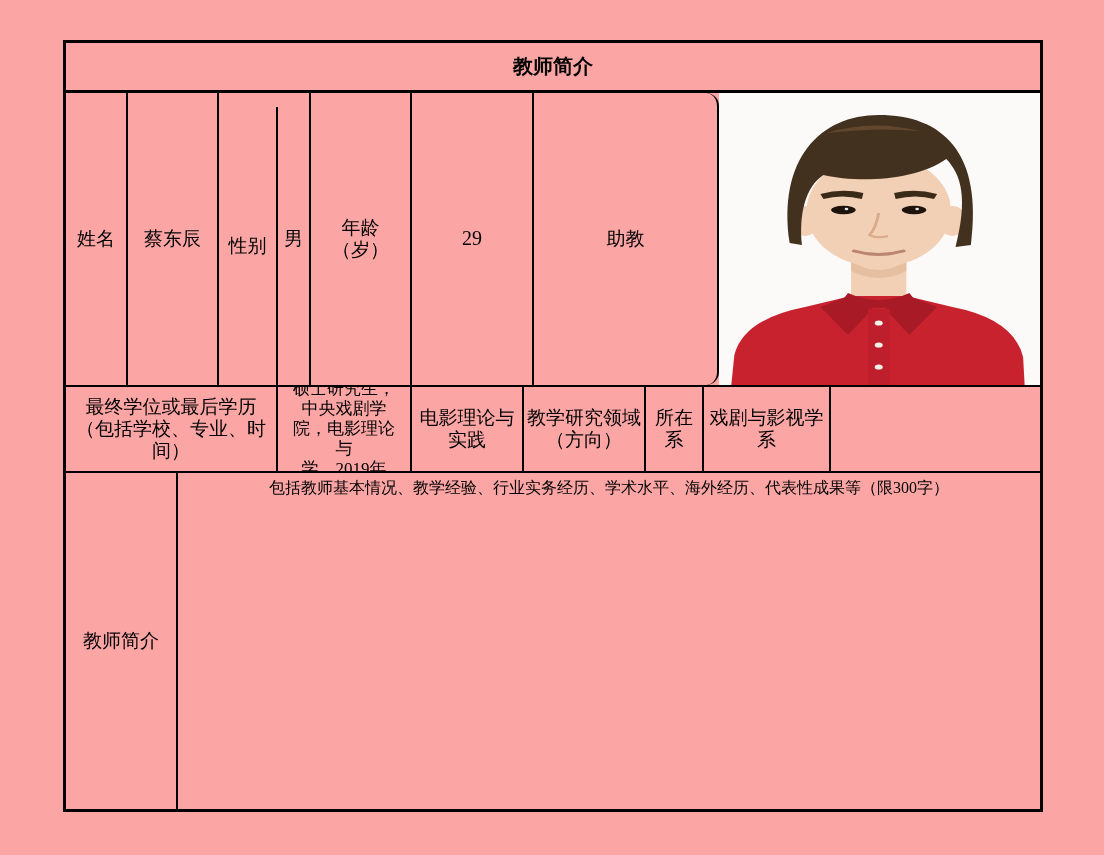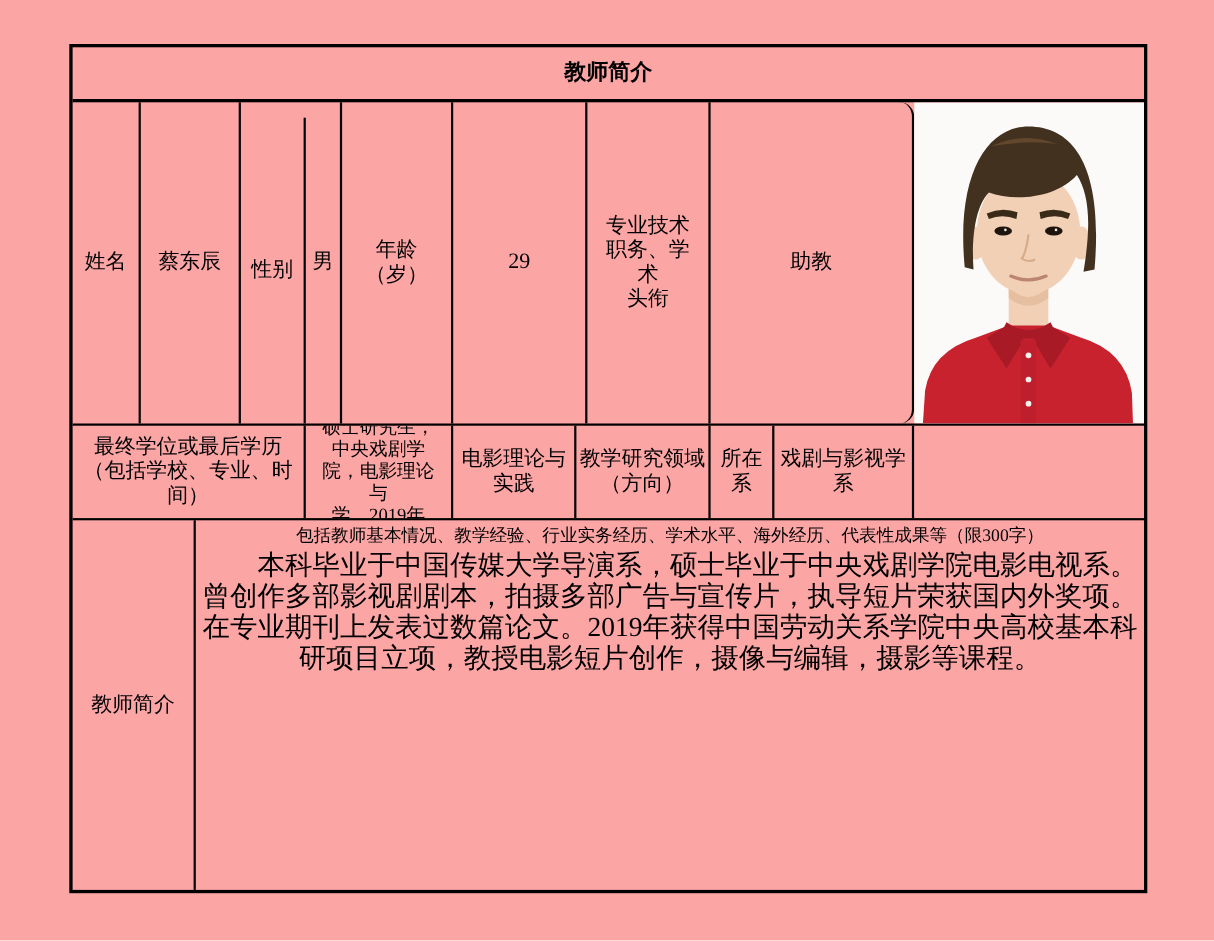--- a/index.html
+++ b/index.html
@@ -114,23 +114,20 @@
     </div>
 
     <div class="row row-1">
       <div class="cell c-name-l">姓名</div>
       <div class="cell c-name-v">蔡东辰</div>
       <div class="cell c-gen-l">性别</div>
       <div class="cell c-gen-v">男</div>
       <div class="cell c-age-l">年龄
 （岁）</div>
       <div class="cell c-age-v">29</div>
-      <div class="cell c-prof-l">专业技术
-职务、学术
-头衔</div>
       <div class="cell c-prof-v">助教</div>
       <div class="cell c-photo">
         <svg class="photo-svg" viewBox="0 0 209 292" preserveAspectRatio="none" xmlns="http://www.w3.org/2000/svg">
           <rect x="0" y="0" width="209" height="292" fill="#fbfaf9"></rect>
 
           <path d="M 86 160 L 86 210 Q 104 222 122 210 L 122 160 Z" fill="#f1d0b6"></path>
           <path d="M 86 168 Q 104 186 122 168 L 122 178 Q 104 192 86 178 Z" fill="#ddae8e" opacity="0.55"></path>
 
           <path d="M 8 292 L 10 262 Q 16 226 56 214 L 86 203 L 122 203 L 152 214 Q 192 226 198 264 L 199 292 Z" fill="#c9222f"></path>
           <path d="M 84 200 Q 104 214 124 200 L 128 208 Q 104 222 80 208 Z" fill="#a81b26"></path>
@@ -176,18 +173,17 @@
 系</div>
       <div class="cell c-dept-v">戏剧与影视学
 系</div>
       <div class="cell c-empty"></div>
     </div>
 
     <div class="row row-3">
       <div class="cell c-bio-l">教师简介</div>
       <div class="cell c-bio">
         <div class="bio-note">包括教师基本情况、教学经验、行业实务经历、学术水平、海外经历、代表性成果等（限300字）</div>
-        <div class="bio-text">本科毕业于中国传媒大学导演系，硕士毕业于中央戏剧学院电影电视系。曾创作多部影视剧剧本，拍摄多部广告与宣传片，执导短片荣获国内外奖项。在专业期刊上发表过数篇论文。2019年获得中国劳动关系学院中央高校基本科研项目立项，教授电影短片创作，摄像与编辑，摄影等课程。</div>
       </div>
     </div>
 
   </div>
 </div>
 
 </body></html>

